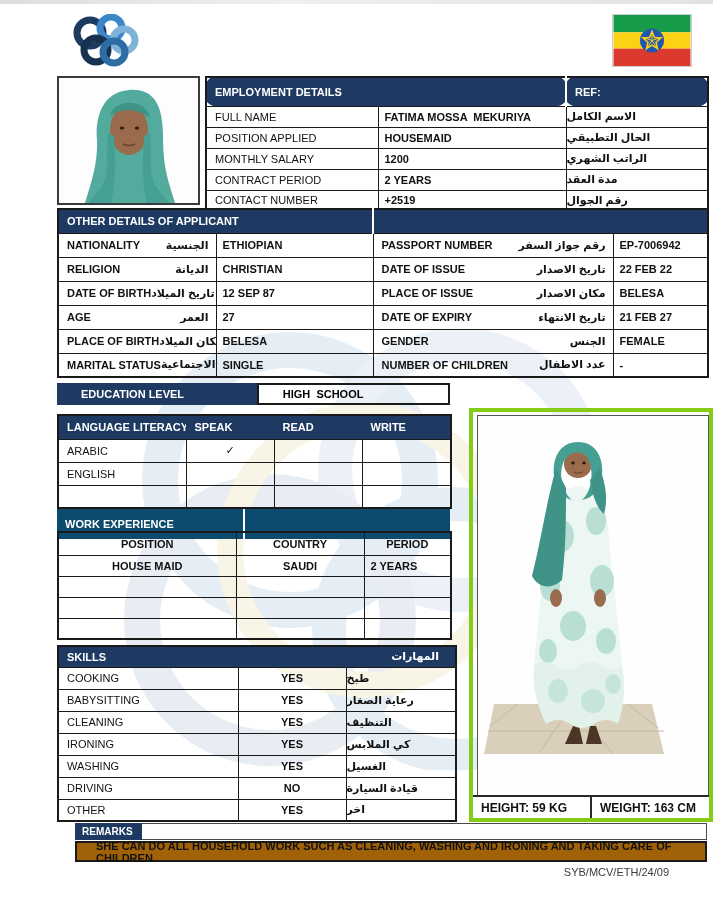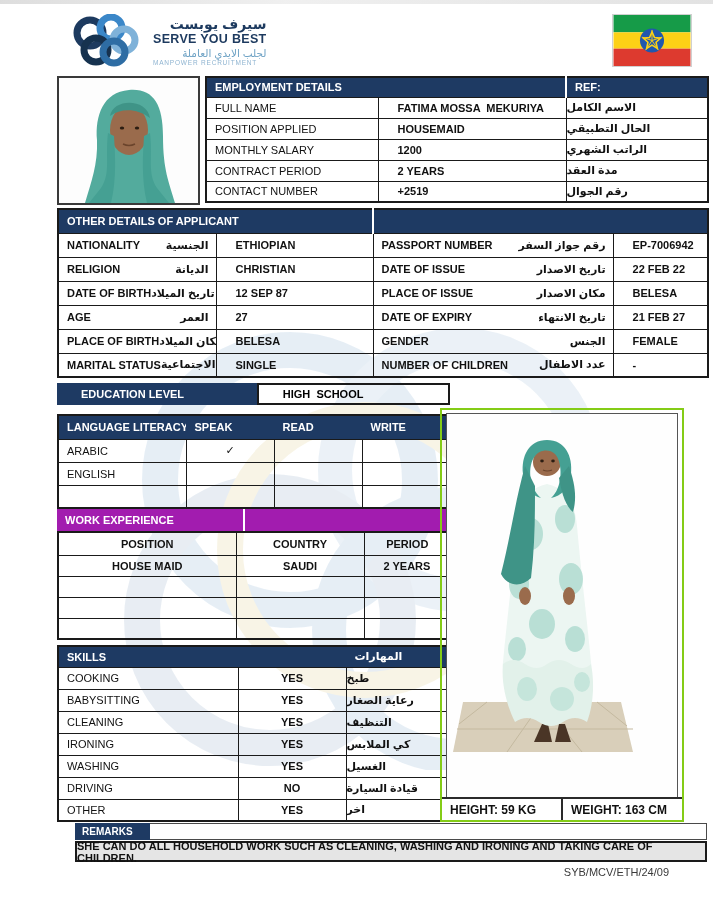--- a/index.html
+++ b/index.html
@@ -21,80 +21,80 @@
   .logo-text { display:flex; flex-direction:column; justify-content:center; line-height:1.15; }
   .logo-ar { font-size:14px; font-weight:bold; color:#1d3a5f; }
   .logo-en { font-size:12.5px; font-weight:bold; color:#1d3a5f; letter-spacing:.3px; }
   .logo-tag-ar { font-size:10.5px; color:#6fa3c5; margin-top:1px; }
   .logo-tag-en { font-size:6.5px; color:#8fb4d1; letter-spacing:.8px; }
   .flag { position:absolute; left:612px; top:14px; width:80px; height:53px; border:1px solid #d0d0d0; }
 
   
   .photo-box { position:absolute; left:57px; top:76px; width:143px; height:129px;
     border:2px solid #3a3a3a; background:#fdfdfd; }
-  .body-panel { position:absolute; left:440px; top:408px; width:244px; height:414px;
-    border:2px solid #84cc16; background:transparent; }
+  .body-panel { position:absolute; left:469px; top:408px; width:244px; height:414px;
+    border:4px solid #84cc16; background:transparent; }
   .body-photo { position:absolute; left:4px; top:3px; width:232px; height:391px;
     border:1px solid #555; background:#fefefe; }
   .hw-row { position:absolute; left:0; bottom:0; width:100%; height:23px;
     border-top:2px solid #2a2a2a; display:flex; font-weight:bold; font-size:12px; color:#111; }
   .hw-cell { flex:1; display:flex; align-items:center; padding-left:8px; background:#fff; }
   .hw-cell + .hw-cell { border-left:2px solid #2a2a2a; }
 
   
   table { border-collapse:collapse; table-layout:fixed; position:absolute; }
   td,th { border:1px solid #1a1a1a; overflow:hidden; white-space:nowrap; font-size:11px; color:#111; }
   .outer { border:2px solid #1a1a1a; }
   .dark, .dark th { background:#1e3a63; color:#fff; font-weight:bold; border-color:#1e3a63; }
   .dark th { border-top-color:#1a1a1a; border-bottom-color:#1a1a1a; text-align:left; padding-left:8px; font-size:11px; }
   .dark th.split { border-left:2px solid #fff; }
   .lbl { font-weight:normal; padding-left:8px; text-align:left; }
-  .val { font-weight:bold; padding-left:19px; text-align:left; white-space:pre; }
+  .val { font-weight:bold; padding-left:6px; text-align:left; white-space:pre; }
   .ar  { font-weight:bold; padding-right:0; text-align:left; direction:rtl; }
   .lblar { font-weight:bold; padding:0 7px 0 8px; }
   .lblar .flexline { display:flex; justify-content:space-between; align-items:center; }
   .ctr { text-align:center; font-weight:bold; }
 
   .emp-table { left:205px; top:76px; width:502px; }
-  .emp-table thead th { height:20px; }
+  .emp-table thead th { height:29px;border-radius:9px; }
   .emp-table tbody td { height:21px; }
 
   .od-table { left:57px; top:208px; width:650px; }
   .od-table thead th { height:24px; }
   .od-table tbody td { height:24px; }
 
   .edu-bar { position:absolute; left:57px; top:383px; width:393px; height:22px; display:flex; }
   .edu-label { width:207px; background:#1e3a63; color:#fff; font-weight:bold; font-size:11px;
     display:flex; align-items:center; padding-left:24px; }
   .edu-value { width:200px; border:2px solid #1a1a1a; font-weight:bold; font-size:11px;
     display:flex; align-items:center; padding-left:24px; white-space:pre; background:transparent; }
 
   .lang-table { left:57px; top:414px; width:393px; }
   .lang-table thead th { height:24px; }
   .lang-table tbody td { height:23px; }
 
-  .we-bar { position:absolute; left:57px; top:509px; width:393px; height:22px; background:#a21caf; display:flex; }
+  .we-bar { position:absolute; left:57px; top:509px; width:393px; height:30px; background:#0c4a6e; display:flex; }
   .we-bar .seg1 { width:188px; color:#fff; font-weight:bold; font-size:11px; display:flex; align-items:center; padding-left:8px;
     border-right:2px solid #fff; }
   .we-table { left:57px; top:531px; width:393px; }
   .we-table thead th { height:23px; background:transparent; color:#111; font-weight:bold; text-align:center; }
   .we-table tbody td { height:21px; font-weight:bold; }
 
   .sk-table { left:57px; top:645px; width:398px; }
   .sk-table thead th { height:21px; }
-  .sk-table thead th.arh { text-align:left; padding-right:16px; direction:rtl; }
+  .sk-table thead th.arh { text-align:right; padding-right:16px; direction:rtl; }
   .sk-table tbody td { height:22px; }
 
   .remarks-bar { position:absolute; left:75px; top:823px; width:632px; height:17px; display:flex; }
-  .remarks-tab { width:75px; background:#1e3a63; color:#fff; font-weight:bold; font-size:10px;
+  .remarks-tab { width:67px; background:#1e3a63; color:#fff; font-weight:bold; font-size:10px;
     display:flex; align-items:center; padding-left:7px; }
   .remarks-strip { flex:1; border:1px solid #4a4a4a; border-left:none; background:#fff; }
   .remarks-text { position:absolute; left:75px; top:841px; width:632px; height:21px;
-    border:2px solid #1a1a1a; display:flex; align-items:center; padding-left:0;
-    font-weight:bold; font-size:11px; color:#111; background:#e5e5e5; }
+    border:2px solid #1a1a1a; display:flex; align-items:center; padding-left:19px;
+    font-weight:bold; font-size:11px; color:#111; background:#a16207; }
 
   .footer-ref { position:absolute; right:44px; top:866px; font-size:11px; color:#3a3a3a; }
 </style>
 </head>
 <body>
 
 <div class="page">
   <div class="scan-edge"></div>
 
   <svg class="watermark" viewBox="0 0 640 440" aria-hidden="true">
@@ -106,26 +106,20 @@
   </svg>
 
   <div class="logo-wrap">
     <svg class="logo-knot" viewBox="0 0 80 54">
       <circle cx="24" cy="19" r="13" fill="none" stroke="#1d3a5f" stroke-width="7"></circle>
       <circle cx="45" cy="14" r="11" fill="none" stroke="#3b87c8" stroke-width="7"></circle>
       <circle cx="58" cy="26" r="11" fill="none" stroke="#7fb2d9" stroke-width="7"></circle>
       <circle cx="30" cy="36" r="12" fill="none" stroke="#16324f" stroke-width="7"></circle>
       <circle cx="48" cy="38" r="11" fill="none" stroke="#2e6da4" stroke-width="7"></circle>
     </svg>
-    <div class="logo-text">
-      <span class="logo-ar" dir="rtl">سيرف يوبست</span>
-      <span class="logo-en">SERVE YOU BEST</span>
-      <span class="logo-tag-ar" dir="rtl">لجلب الايدي العاملة</span>
-      <span class="logo-tag-en">MANPOWER RECRUITMENT</span>
-    </div>
   </div>
 
   <svg class="flag" viewBox="0 0 80 53">
     <rect x="0" y="0" width="80" height="18" fill="#169b48"></rect>
     <rect x="0" y="18" width="80" height="17" fill="#fdd116"></rect>
     <rect x="0" y="35" width="80" height="18" fill="#dd3a2f"></rect>
     <circle cx="40" cy="26.5" r="12.5" fill="#2057ae"></circle>
     <polygon points="40,17.5 42.6,23.5 49,24 44.2,28.3 45.6,34.8 40,31.3 34.4,34.8 35.8,28.3 31,24 37.4,23.5" fill="none" stroke="#fdd116" stroke-width="1.6"></polygon>
     <g stroke="#fdd116" stroke-width="1">
       <line x1="40" y1="26.5" x2="40" y2="15.5"></line>

